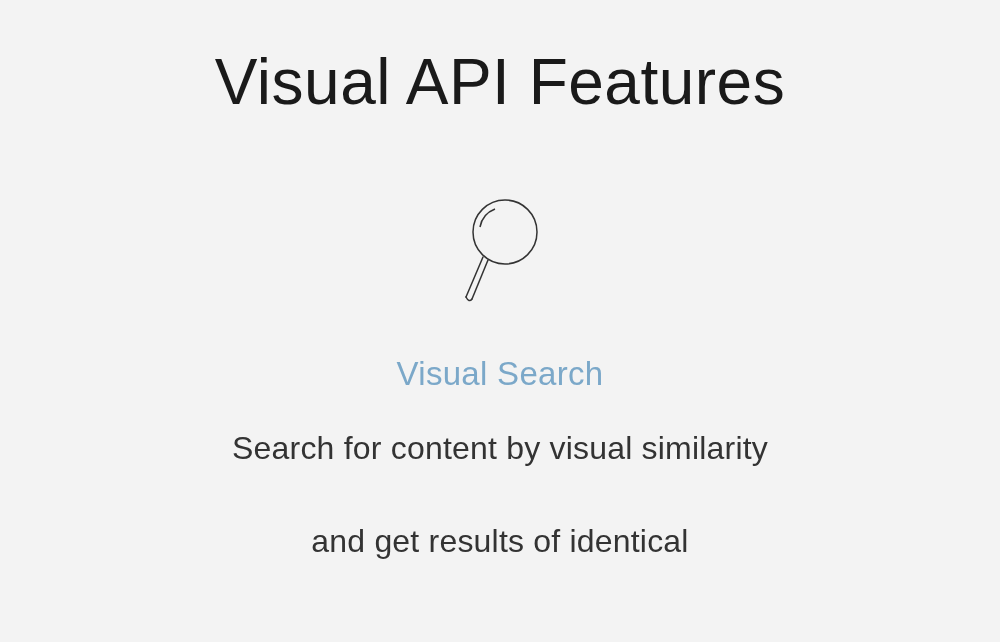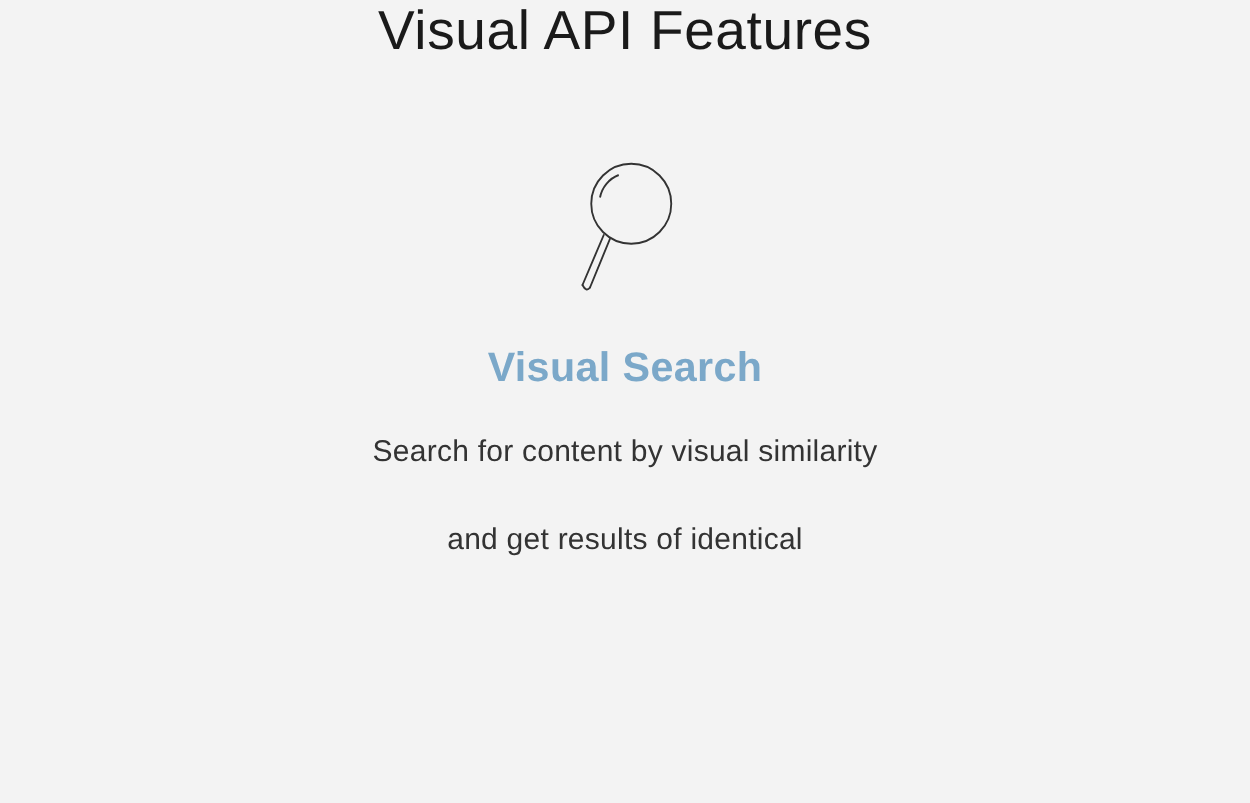--- a/index.html
+++ b/index.html
@@ -11,42 +11,43 @@
       width: 1000px;
       height: 642px;
       background-color: #f3f3f3;
       font-family: -apple-system, BlinkMacSystemFont, "Segoe UI", "Helvetica Neue", Arial, sans-serif;
       display: flex;
       flex-direction: column;
       align-items: center;
       overflow: hidden;
     }
     .page-title {
-      font-size: 44px;
+      font-size: 64px;
       font-weight: 200;
       color: #1a1a1a;
+      margin-top: 45px;
       letter-spacing: 0.5px;
     }
     .feature-icon {
       margin-top: 75px;
       width: 100px;
       height: 120px;
       display: flex;
       align-items: center;
       justify-content: center;
     }
     .feature-title {
       font-size: 33px;
-      font-weight: 700;
+      font-weight: 400;
       color: #7ba8c9;
-      margin-top: 30px;
+      margin-top: 41px;
       letter-spacing: 0.3px;
     }
     .feature-description {
-      font-size: 24px;
+      font-size: 32px;
       font-weight: 300;
       color: #333333;
       text-align: center;
       margin-top: 32px;
       line-height: 1.45;
       letter-spacing: 0.2px;
     }
   </style>
 </head>
 <body>

